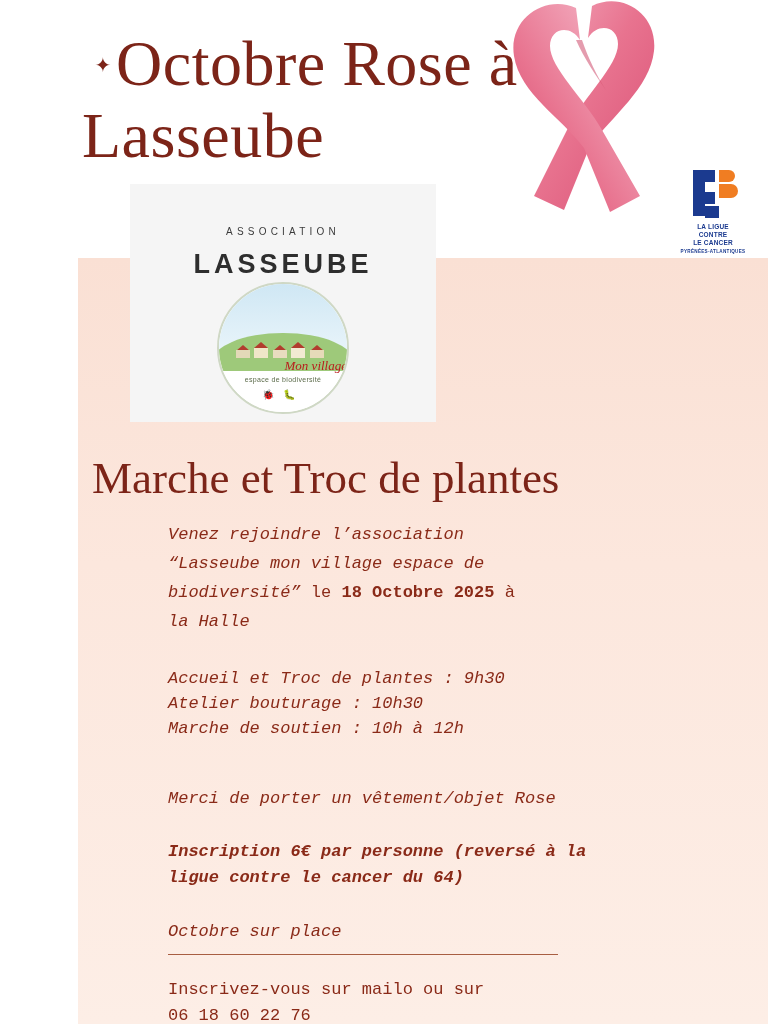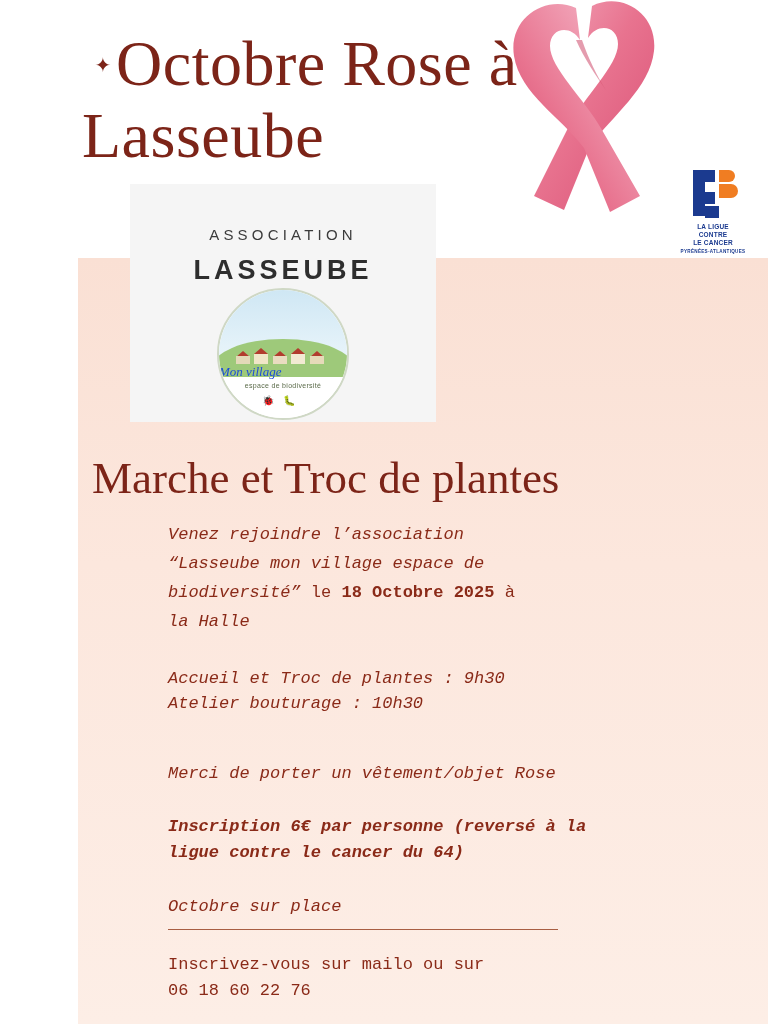--- a/index.html
+++ b/index.html
@@ -116,21 +116,21 @@
     top: 184px;
     width: 306px;
     height: 238px;
     background: #f5f5f5;
     display: flex;
     flex-direction: column;
     align-items: center;
   }
   .assoc-kicker {
     margin-top: 42px;
-    font-size: 15px;
+    font-size: 10px;
     letter-spacing: 4.2px;
     color: #3b3b3b;
     font-family: "Liberation Sans", sans-serif;
   }
   .assoc-name {
     margin-top: 12px;
     font-size: 27px;
     font-weight: bold;
     letter-spacing: 4px;
     color: #2e2e2e;
@@ -192,24 +192,24 @@
     width: 0; height: 0;
     border-left: 7px solid transparent;
     border-right: 7px solid transparent;
     border-bottom: 6px solid #b23c2e;
   }
   .circle-label {
     position: absolute;
     left: 0;
     right: 0;
     top: 58%;
-    text-align: left;
+    text-align: right;
     font-family: "Liberation Serif", serif;
     font-size: 13px;
-    color: #1d4ed8;
+    color: #b91c1c;
     font-style: italic;
   }
   .circle-sub {
     position: absolute;
     left: 0;
     right: 0;
     top: 72%;
     text-align: center;
     font-size: 7px;
     color: #5b6b4a;
@@ -388,20 +388,21 @@
       <span>biodiversité”</span>
       <span class="plain">le</span>
       <span class="bold">18 Octobre 2025</span>
       <span class="plain">à</span><br>
       <span>la Halle</span>
     </div>
 
     <div class="schedule">
       <div>Accueil et Troc de plantes : 9h30</div>
       <div>Atelier bouturage : 10h30</div>
+      <div>Marche de soutien : 10h à 12h</div>
     </div>
 
     <div class="note">Merci de porter un vêtement/objet Rose</div>
 
     <div class="price">
       <div>Inscription 6€ par personne (reversé à la</div>
       <div>ligue contre le cancer du 64)</div>
     </div>
 
     <div class="buvette">Octobre sur place</div>

